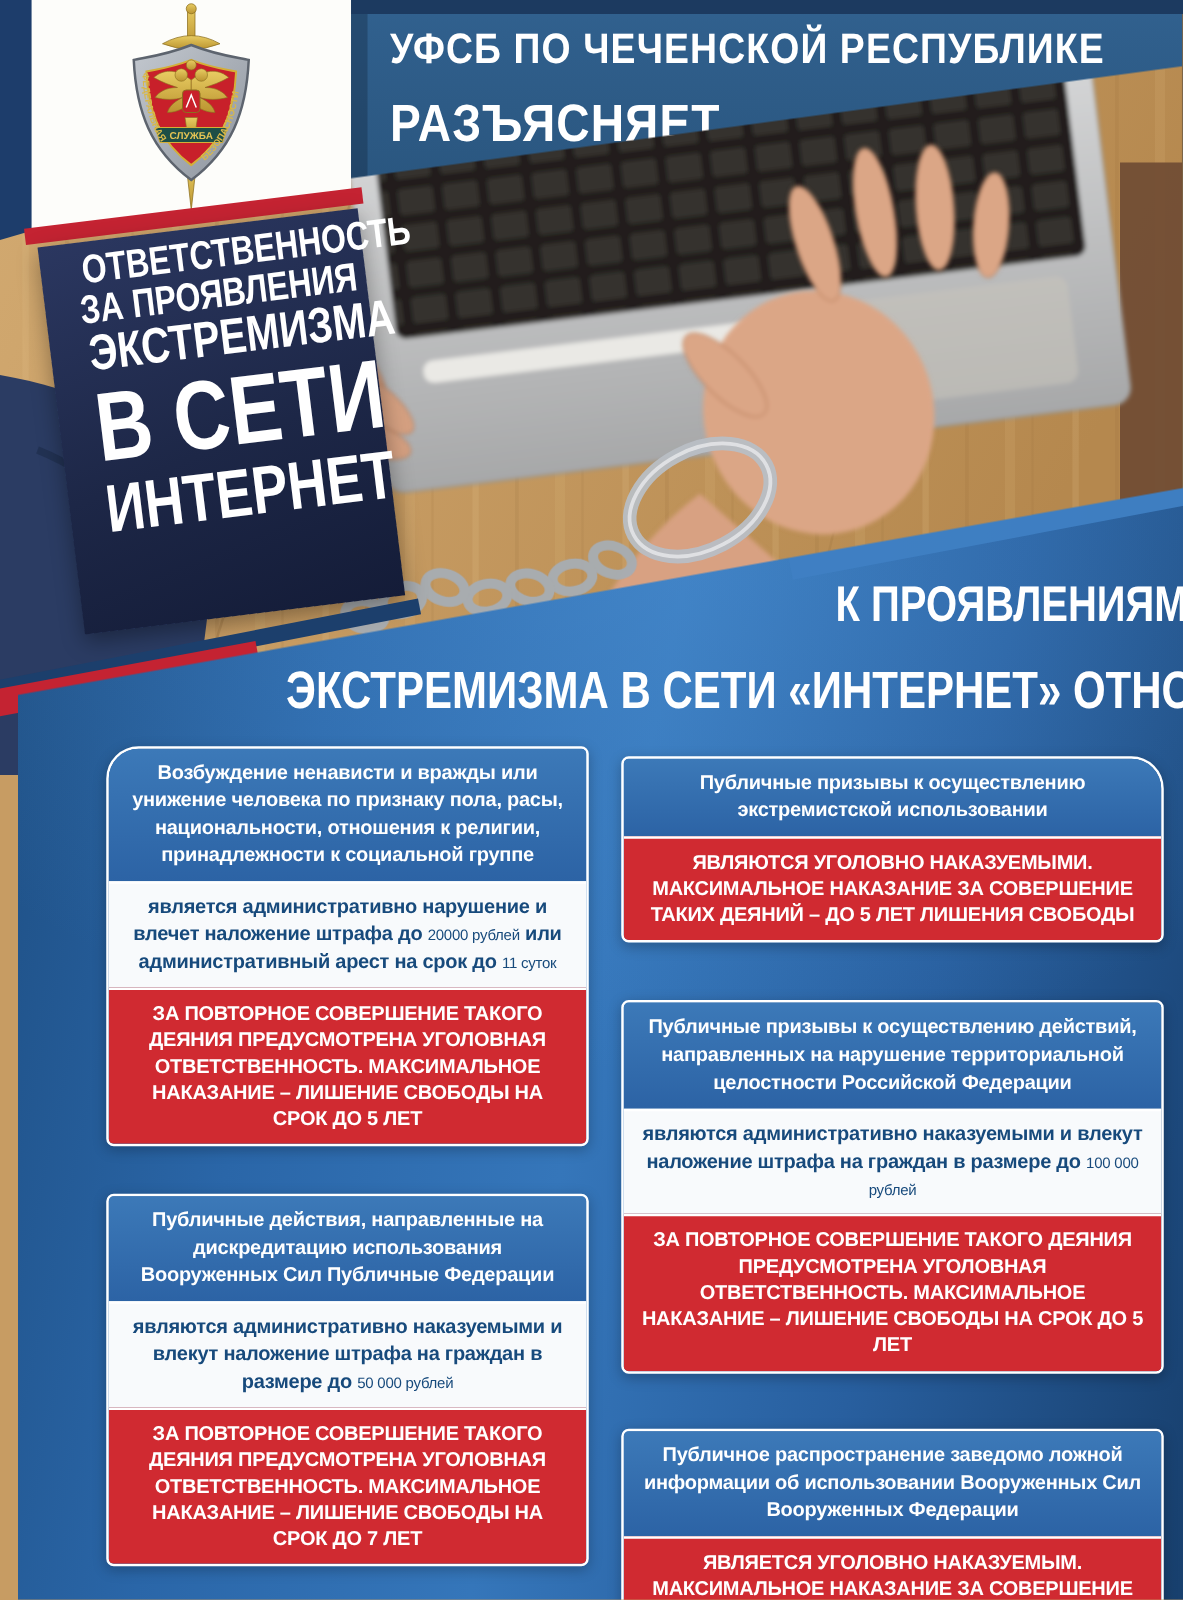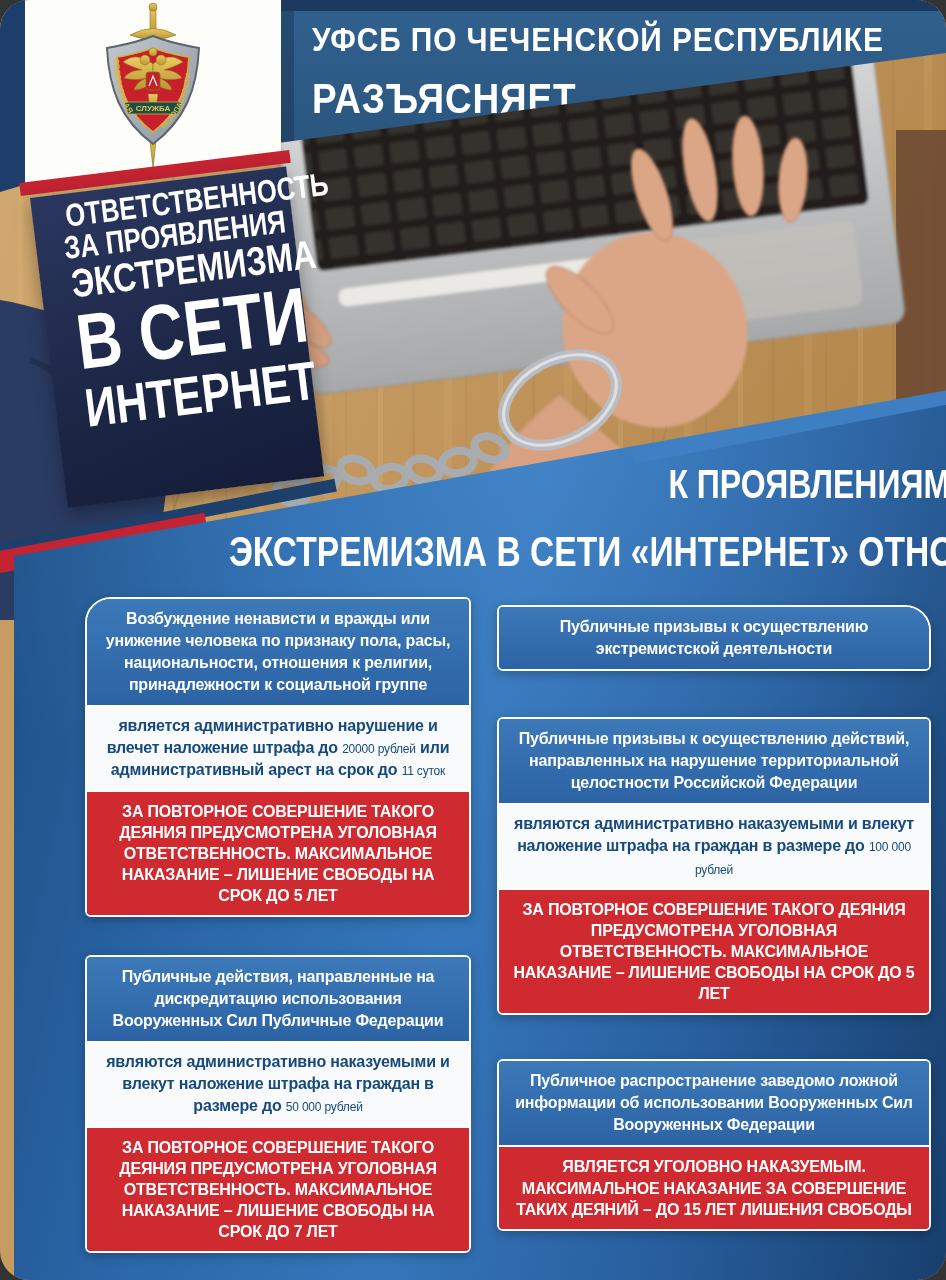--- a/index.html
+++ b/index.html
@@ -1,18 +1,18 @@
 <!DOCTYPE html>
 <html><head>
 <meta charset="utf-8">
 <title>poster</title>
 <style>
   html,body{margin:0;padding:0;background:#333;}
   .stage{position:relative;width:946px;height:1280px;overflow:hidden;background:#c79c63;
-         font-family:"Liberation Sans","DejaVu Sans",sans-serif;border-radius:29px;}
+         font-family:"Liberation Sans","DejaVu Sans",sans-serif;}
   .stage *{box-sizing:border-box;}
   .cx{display:inline-block;transform:scaleX(.8);transform-origin:center;white-space:nowrap;}
   .cxl{display:inline-block;transform:scaleX(.88);transform-origin:left center;white-space:nowrap;}
 
   
   .photo{position:absolute;left:0;top:0;width:946px;height:620px;}
 
   
   .top-banner{position:absolute;left:278px;top:0;width:668px;height:150px;
     background:linear-gradient(180deg,#31618f 0%,#2a567f 100%);
@@ -244,21 +244,22 @@
           <div class="sec sec-red">ЗА ПОВТОРНОЕ СОВЕРШЕНИЕ ТАКОГО ДЕЯНИЯ ПРЕДУСМОТРЕНА УГОЛОВНАЯ ОТВЕТСТВЕННОСТЬ. МАКСИМАЛЬНОЕ НАКАЗАНИЕ – ЛИШЕНИЕ СВОБОДЫ НА СРОК ДО 5 ЛЕТ</div>
         </div>
         <div class="card">
           <div class="sec sec-blue">Публичные действия, направленные на дискредитацию использования Вооруженных Сил Публичные Федерации</div>
           <div class="sec sec-white"><span>являются административно наказуемыми и влекут наложение штрафа на граждан в размере до </span><b>50 000 рублей</b></div>
           <div class="sec sec-red">ЗА ПОВТОРНОЕ СОВЕРШЕНИЕ ТАКОГО ДЕЯНИЯ ПРЕДУСМОТРЕНА УГОЛОВНАЯ ОТВЕТСТВЕННОСТЬ. МАКСИМАЛЬНОЕ НАКАЗАНИЕ – ЛИШЕНИЕ СВОБОДЫ НА СРОК ДО 7 ЛЕТ</div>
         </div>
       </div>
     <div class="col col-right" id="col-right">
         <div class="card rad-tr">
-          <div class="sec sec-blue">Публичные призывы к осуществлению экстремистской деятельности</div>
+          <div class="sec sec-blue">Публичные призывы к осуществлению экстремистской использовании</div>
+          <div class="sec sec-red">ЯВЛЯЮТСЯ УГОЛОВНО НАКАЗУЕМЫМИ. МАКСИМАЛЬНОЕ НАКАЗАНИЕ ЗА СОВЕРШЕНИЕ ТАКИХ ДЕЯНИЙ – ДО 5 ЛЕТ ЛИШЕНИЯ СВОБОДЫ</div>
         </div>
         <div class="card">
           <div class="sec sec-blue">Публичные призывы к осуществлению действий, направленных на нарушение территориальной целостности Российской Федерации</div>
           <div class="sec sec-white"><span>являются административно наказуемыми и влекут наложение штрафа на граждан в размере до </span><b>100 000 рублей</b></div>
           <div class="sec sec-red">ЗА ПОВТОРНОЕ СОВЕРШЕНИЕ ТАКОГО ДЕЯНИЯ ПРЕДУСМОТРЕНА УГОЛОВНАЯ ОТВЕТСТВЕННОСТЬ. МАКСИМАЛЬНОЕ НАКАЗАНИЕ – ЛИШЕНИЕ СВОБОДЫ НА СРОК ДО 5 ЛЕТ</div>
         </div>
         <div class="card">
           <div class="sec sec-blue">Публичное распространение заведомо ложной информации об использовании Вооруженных Сил Вооруженных Федерации</div>
           <div class="sec sec-red">ЯВЛЯЕТСЯ УГОЛОВНО НАКАЗУЕМЫМ. МАКСИМАЛЬНОЕ НАКАЗАНИЕ ЗА СОВЕРШЕНИЕ ТАКИХ ДЕЯНИЙ – ДО 15 ЛЕТ ЛИШЕНИЯ СВОБОДЫ</div>
         </div>

